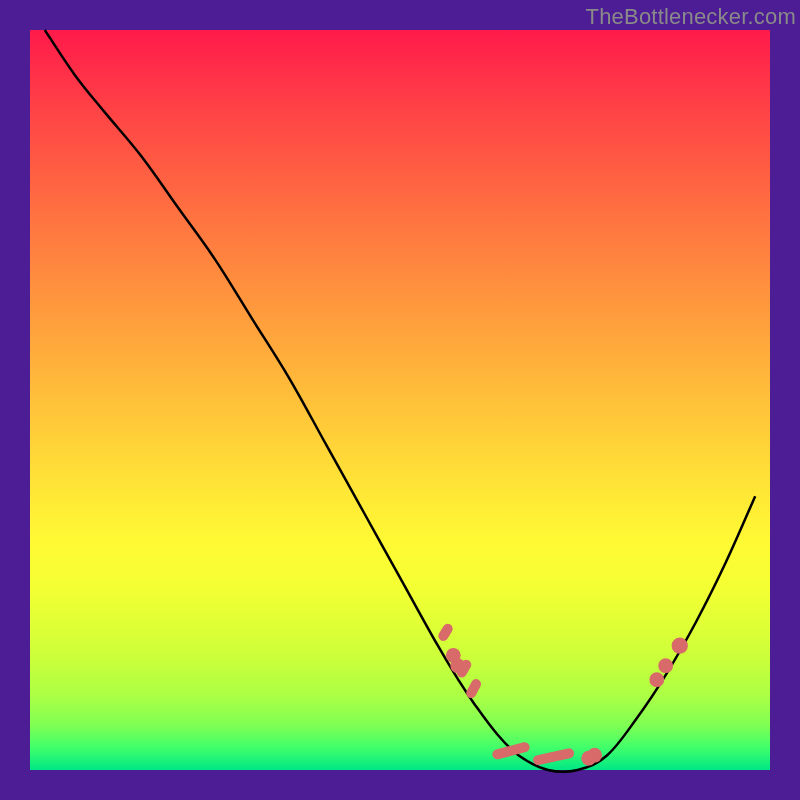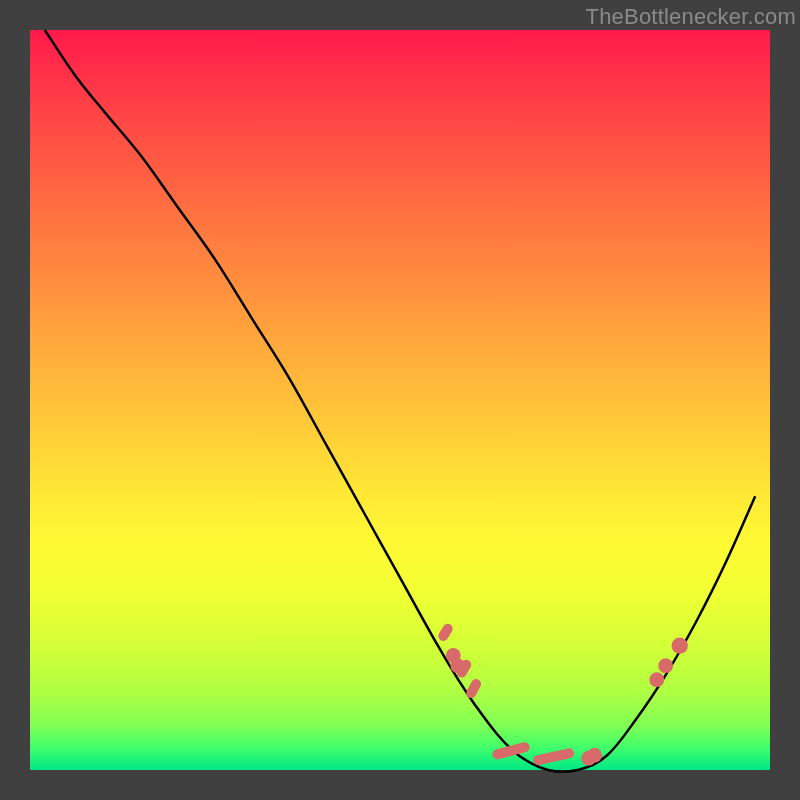--- a/index.html
+++ b/index.html
@@ -8,21 +8,21 @@
     width: 800px;
     height: 800px;
     overflow: hidden;
     background: #000;
     font-family: Arial, Helvetica, sans-serif;
   }
   .canvas {
     position: relative;
     width: 800px;
     height: 800px;
-    background: #404040;
+    background: #4c1d95;
   }
   .plot-area {
     position: absolute;
     left: 30px;
     top: 30px;
     width: 740px;
     height: 740px;
     background: linear-gradient(to bottom,
       #ff1a4b 0%,
       #ff3148 6%,

